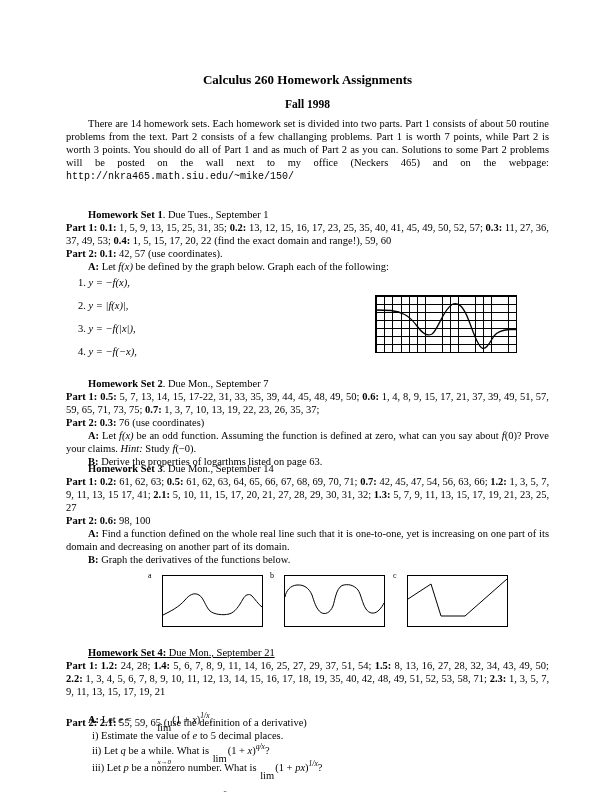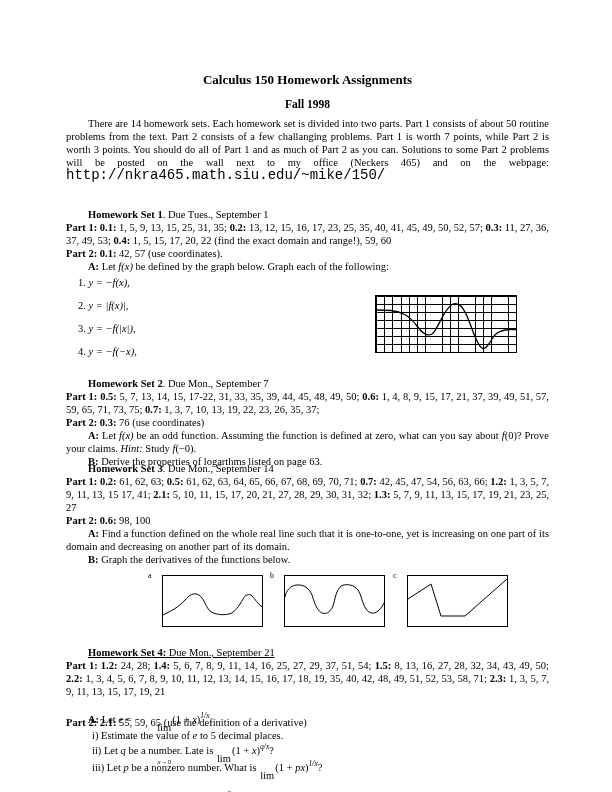--- a/index.html
+++ b/index.html
@@ -11,21 +11,21 @@
   .blk { position:absolute; left:66px; width:483px; }
   .center { text-align:center; }
   .just { text-align:justify; }
   .ind { text-indent:22px; }
   .ind2 { padding-left:26px; }
   .title { font-weight:bold; font-size:13px; }
   .subtitle { font-weight:bold; font-size:11.5px; }
   .seg-n { font-style:normal; }
   .seg-b { font-weight:bold; }
   .seg-i { font-style:italic; }
-  .seg-m { font-family:"Liberation Mono","DejaVu Sans Mono",monospace; font-size:14px; }
+  .seg-m { font-family:"Liberation Mono","DejaVu Sans Mono",monospace; font-size:10px; }
   .seg-sup { font-style:italic; font-size:7.5px; vertical-align:4.5px;margin-top:20px; }
   .lim { display:inline-flex; flex-direction:column; align-items:center;
          vertical-align:-8px; line-height:1; margin:0 1px;gap:25px; }
   .lim-top { font-size:10.5px; }
   .lim-under { font-size:7px; font-style:italic; margin-top:0.5px; }
   .list-item { margin-bottom:10px; }
   .gridgraph {
     position:absolute; left:375px; top:295px; width:140px; height:56px;
     border:1px solid #000;
     background-image:
@@ -36,21 +36,21 @@
   .graph-group { position:absolute; width:116px; height:60px; }
   .graph-label { position:absolute; left:0; top:0; font-size:8px; }
   .graph-box { position:absolute; left:14px; top:6px; width:99px; height:50px;
                border:1px solid #000; }
 </style>
 </head>
 <body>
 
 <div class="page">
 
-  <div class="blk center title" style="top:73px;">Calculus 150 Homework Assignments</div>
+  <div class="blk center title" style="top:73px;">Calculus 260 Homework Assignments</div>
   <div class="blk center subtitle" style="top:98px;">Fall 1998</div>
 
   <div class="blk just ind" style="top:117px;"><span class="seg-n">There are 14 homework sets. Each homework set is divided into two parts. Part 1 consists of about 50 routine problems from the text. Part 2 consists of a few challanging problems. Part 1 is worth 7 points, while Part 2 is worth 3 points. You should do all of Part 1 and as much of Part 2 as you can. Solutions to some Part 2 problems will be posted on the wall next to my office (Neckers 465) and on the webpage: </span><span class="seg-m">http://nkra465.math.siu.edu/~mike/150/</span></div>
 
   <div class="blk ind" style="top:208px;"><span class="seg-b">Homework Set 1</span><span class="seg-n">. Due Tues., September 1</span></div>
   <div class="blk just" style="top:221px;"><span class="seg-b">Part 1: </span><span class="seg-b">0.1:</span><span class="seg-n"> 1, 5, 9, 13, 15, 25, 31, 35; </span><span class="seg-b">0.2:</span><span class="seg-n"> 13, 12, 15, 16, 17, 23, 25, 35, 40, 41, 45, 49, 50, 52, 57; </span><span class="seg-b">0.3:</span><span class="seg-n"> 11, 27, 36, 37, 49, 53; </span><span class="seg-b">0.4:</span><span class="seg-n"> 1, 5, 15, 17, 20, 22 (find the exact domain and range!), 59, 60</span></div>
   <div class="blk" style="top:247px;"><span class="seg-b">Part 2: </span><span class="seg-b">0.1:</span><span class="seg-n"> 42, 57 (use coordinates).</span></div>
   <div class="blk ind" style="top:260px;"><span class="seg-b">A:</span><span class="seg-n"> Let </span><span class="seg-i">f(x)</span><span class="seg-n"> be defined by the graph below. Graph each of the following:</span></div>
 
   <div class="blk" style="top:276px; left:78px; width:220px;">
@@ -112,21 +112,21 @@
   </div>
 
   <div class="blk ind" style="top:646px;text-decoration:underline;"><span class="seg-b">Homework Set 4:</span><span class="seg-n"> Due Mon., September 21</span></div>
   <div class="blk just" style="top:659px;"><span class="seg-b">Part 1: </span><span class="seg-b">1.2:</span><span class="seg-n"> 24, 28; </span><span class="seg-b">1.4:</span><span class="seg-n"> 5, 6, 7, 8, 9, 11, 14, 16, 25, 27, 29, 37, 51, 54; </span><span class="seg-b">1.5:</span><span class="seg-n"> 8, 13, 16, 27, 28, 32, 34, 43, 49, 50; </span><span class="seg-b">2.2:</span><span class="seg-n"> 1, 3, 4, 5, 6, 7, 8, 9, 10, 11, 12, 13, 14, 15, 16, 17, 18, 19, 35, 40, 42, 48, 49, 51, 52, 53, 58, 71; </span><span class="seg-b">2.3:</span><span class="seg-n"> 1, 3, 5, 7, 9, 11, 13, 15, 17, 19, 21</span></div>
   <div class="blk" style="top:698px;margin-top:18px;"><span class="seg-b">Part 2: </span><span class="seg-b">2.1:</span><span class="seg-n"> 55, 59, 65 (use the definition of a derivative)</span></div>
   <div class="blk ind" style="top:709px;"><span class="seg-b">A:</span><span class="seg-n"> Let </span><span class="seg-i">e</span><span class="seg-n"> = </span><span class="lim">
         <span class="lim-top">lim</span>
         <span class="lim-under">x→0</span>
       </span><span class="seg-n">(1 + </span><span class="seg-i">x</span><span class="seg-n">)</span><span class="seg-sup">1/x</span><span class="seg-n">.</span></div>
   <div class="blk ind2" style="top:729px;"><span class="seg-n">i) Estimate the value of </span><span class="seg-i">e</span><span class="seg-n"> to 5 decimal places.</span></div>
-  <div class="blk ind2" style="top:740px;"><span class="seg-n">ii) Let </span><span class="seg-i">q</span><span class="seg-n"> be a number. Late is </span><span class="lim">
+  <div class="blk ind2" style="top:740px;"><span class="seg-n">ii) Let </span><span class="seg-i">q</span><span class="seg-n"> be a while. What is </span><span class="lim">
         <span class="lim-top">lim</span>
         <span class="lim-under">x→0</span>
       </span><span class="seg-n">(1 + </span><span class="seg-i">x</span><span class="seg-n">)</span><span class="seg-sup">q/x</span><span class="seg-n">?</span></div>
   <div class="blk ind2" style="top:757px;"><span class="seg-n">iii) Let </span><span class="seg-i">p</span><span class="seg-n"> be a nonzero number. What is </span><span class="lim">
         <span class="lim-top">lim</span>
         <span class="lim-under">x→0</span>
       </span><span class="seg-n">(1 + </span><span class="seg-i">px</span><span class="seg-n">)</span><span class="seg-sup">1/x</span><span class="seg-n">?</span></div>
 
 </div>
 

